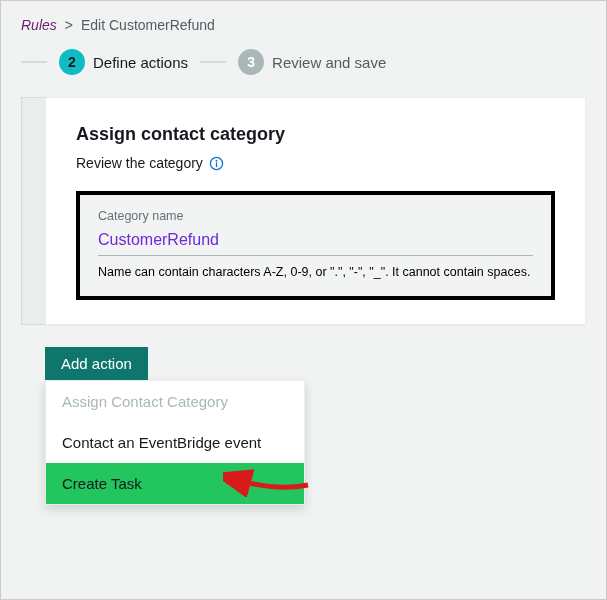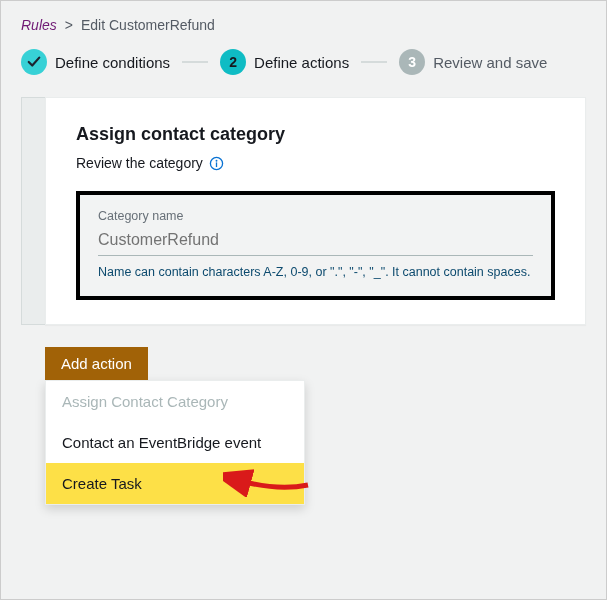--- a/index.html
+++ b/index.html
@@ -66,68 +66,60 @@
   .info-icon svg { width: 15px; height: 15px; }
   
   .field-panel {
     background: #f2f3f3;
     border: 4px solid #000000;
     padding: 14px 18px 14px 18px;
   }
   .field-label { font-size: 12.5px; color: #687078; margin-bottom: 4px; }
   .field-input {
     width: 100%; border: none; background: transparent;
-    font-size: 16px; color: #737373;
+    font-size: 16px; color: #6d28d9;
     border-bottom: 1px solid #aab7b8;
     padding: 4px 0 6px 0;
     outline: none;
   }
-  .field-hint { font-size: 12.5px; color: #0c4a6e; margin-top: 8px; line-height: 1.4; }
+  .field-hint { font-size: 12.5px; color: #000000; margin-top: 8px; line-height: 1.4; }
   
   .add-action-wrap { margin-top: 22px; margin-left: 24px; position: relative; width: 260px; }
   .add-btn {
-    background: #a16207; color: #fff; border: none;
+    background: #0f766e; color: #fff; border: none;
     padding: 8px 16px; font-size: 15px; cursor: pointer;
   }
   .dropdown {
     background: #fff;
     box-shadow: 0 4px 10px rgba(0,0,0,0.15);
     border: 1px solid #eaeded;
   }
   .dropdown-item { padding: 12px 16px; font-size: 15px; cursor: pointer; position: relative; }
   .dropdown-item.disabled { color: #aab7b8; cursor: default; }
-  .dropdown-item.highlighted { background: #fde047; }
+  .dropdown-item.highlighted { background: #22c55e; }
   
   .arrow {
     position: absolute;
     right: -8px;
     bottom: 8px;
     width: 90px; height: 30px;
     pointer-events: none;
   }
 </style>
 </head>
 <body>
 
 <div class="page">
   <div class="breadcrumb">
     <a>Rules</a>
     <span class="sep">&gt;</span>
     <span class="current">Edit CustomerRefund</span>
   </div>
 
   <div class="steps">
-    <div class="step step-done">
-      <span class="step-marker">
-        <svg viewBox="0 0 16 16">
-            <path d="M2 8 L6 12 L14 3" stroke="#1b2430" stroke-width="2.5" fill="none" stroke-linecap="round" stroke-linejoin="round"></path>
-          </svg>
-      </span>
-      <span class="step-label">Define conditions</span>
-    </div>
     <div class="step-connector"></div>
     <div class="step step-current">
       <span class="step-marker">2</span>
       <span class="step-label">Define actions</span>
     </div>
     <div class="step-connector"></div>
     <div class="step step-upcoming">
       <span class="step-marker">3</span>
       <span class="step-label">Review and save</span>
     </div>

